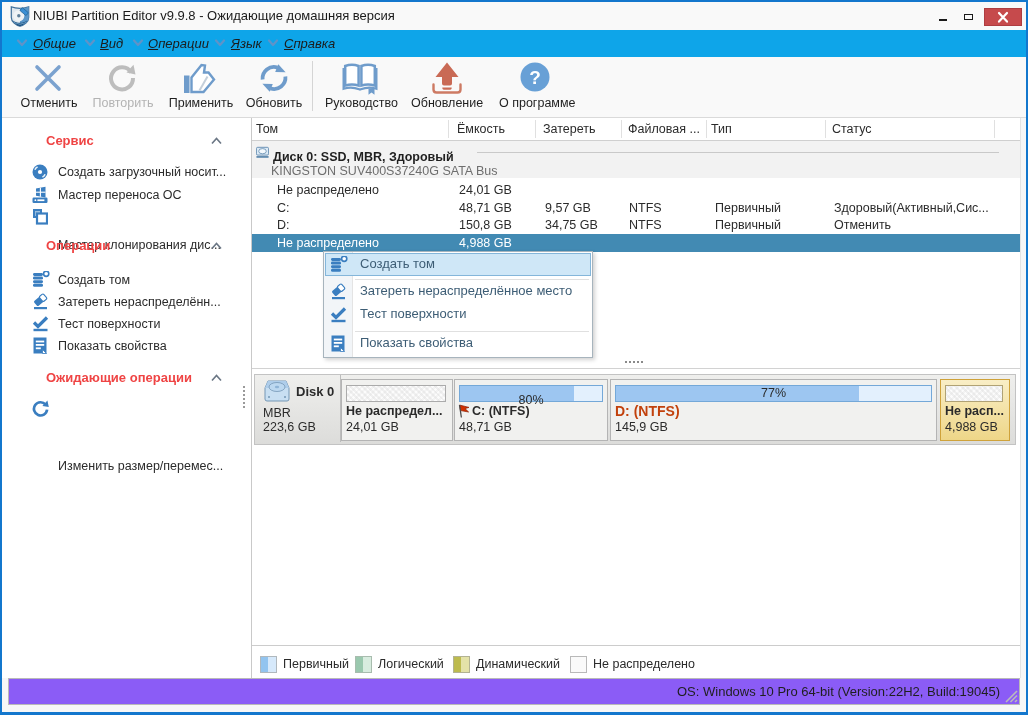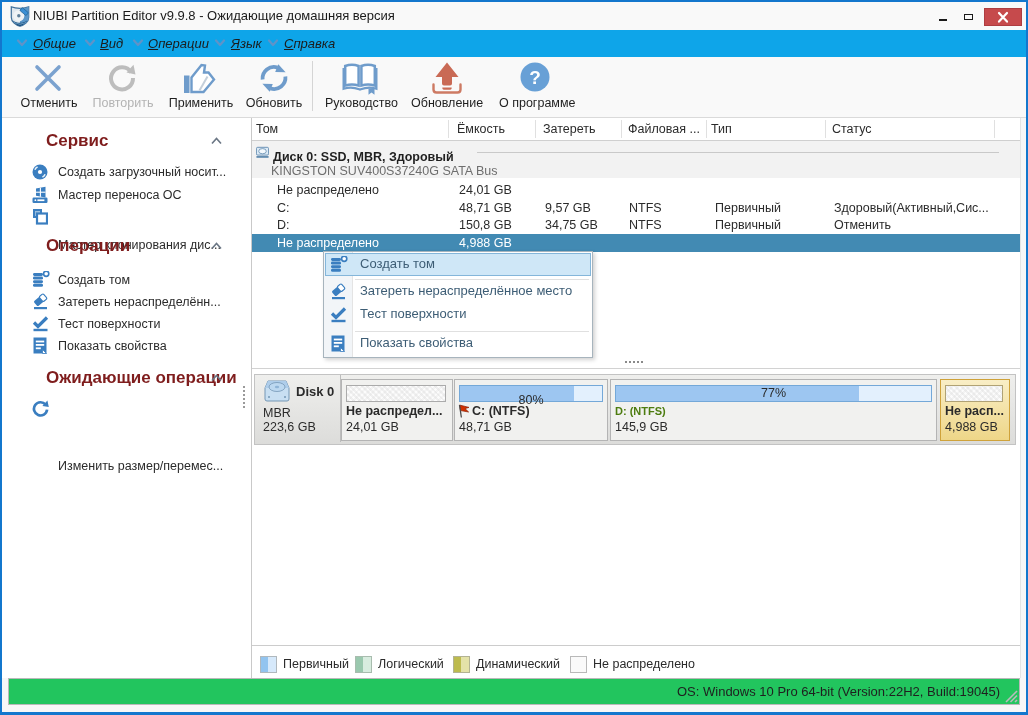--- a/index.html
+++ b/index.html
@@ -1,21 +1,21 @@
 <!DOCTYPE html>
 <html><head>
 <meta charset="utf-8">
 <style>
 html,body{margin:0;padding:0;}
 #win{position:relative;width:1028px;height:715px;background:#f7f7f7;font-family:"Liberation Sans",sans-serif;overflow:hidden;}
 .abs{position:absolute;}
 .txt{white-space:nowrap;}
 .mtx{top:0;height:27px;line-height:27px;font-size:13px;color:#1c1c1c;}
 .tlb{top:38px;height:16px;line-height:16px;font-size:12.5px;color:#1f1f1f;text-align:center;}
-.shead{font-size:17px;font-weight:bold;color:#7f1d1d;height:16px;line-height:16px;}
+.shead{font-size:13px;font-weight:bold;color:#ef4444;height:16px;line-height:16px;}
 .sitem{font-size:12.5px;color:#2b2b2b;height:16px;line-height:16px;}
 .cell{font-size:12.5px;color:#2b2b2b;height:18px;line-height:18px;}
 .hatch{background-image:repeating-linear-gradient(45deg,rgba(214,214,214,0.32) 0 2px,rgba(255,255,255,0) 2px 4px),repeating-linear-gradient(-45deg,rgba(214,214,214,0.22) 0 2px,rgba(255,255,255,0) 2px 4px);}
 </style>
 </head>
 <body>
 <div id="win">
 
   <div id="titlebar" class="abs" style="left:2px;top:2px;width:1024px;height:28px;background:#f9f9f9;">
     <svg class="abs" style="left:8px;top:3px;" width="20" height="22" viewBox="0 0 20 22">
@@ -295,21 +295,21 @@
         </svg>
         <div class="abs txt" style="left:17px;top:24px;height:15px;line-height:15px;font-size:12.5px;font-weight:bold;color:#2b2b2b;">C: (NTFS)</div>
         <div class="abs txt" style="left:4px;top:40px;height:15px;line-height:15px;font-size:12.5px;color:#2b2b2b;">48,71 GB</div>
       </div>
 
       <div class="abs" style="left:355px;top:4px;width:325px;height:60px;background:#f1f1ef;border:1px solid #b4b4b4;">
         <div class="abs" style="left:4px;top:5px;width:315px;height:15px;border:1px solid #74a8d8;background:#e3f0fd;">
           <div class="abs" style="left:0;top:0;width:243px;height:15px;background:#9dc6f1;"></div>
           <div class="abs" style="left:0;top:0px;width:315px;text-align:center;height:15px;line-height:15px;font-size:12.5px;color:#2b2b2b;">77%</div>
         </div>
-        <div class="abs txt" style="left:4px;top:24px;height:15px;line-height:15px;font-size:11px;font-weight:bold;color:#4d7c0f;text-align:center;">D: (NTFS)</div>
+        <div class="abs txt" style="left:4px;top:24px;height:15px;line-height:15px;font-size:14px;font-weight:bold;color:#c2410c;text-align:center;">D: (NTFS)</div>
         <div class="abs txt" style="left:4px;top:40px;height:15px;line-height:15px;font-size:12.5px;color:#2b2b2b;">145,9 GB</div>
       </div>
 
       <div class="abs" style="left:685px;top:4px;width:68px;height:60px;background:linear-gradient(#f9eec6,#eed688);border:1px solid #cfa23a;">
         <div class="abs hatch" style="left:4px;top:5px;width:56px;height:15px;border:1px solid #b0a275;background-color:#fcfcfc;"></div>
         <div class="abs txt" style="left:4px;top:24px;height:15px;line-height:15px;font-size:12.5px;font-weight:bold;color:#2b2b2b;">Не расп...</div>
         <div class="abs txt" style="left:4px;top:40px;height:15px;line-height:15px;font-size:12.5px;color:#2b2b2b;">4,988 GB</div>
       </div>
     </div>
 
@@ -356,21 +356,21 @@
         <rect x="3.8" y="3.6" width="8.4" height="1.8" fill="#ffffff"></rect>
           <rect x="3.8" y="7" width="8.4" height="1.8" fill="#ffffff"></rect>
           <rect x="3.8" y="10.4" width="5" height="1.8" fill="#ffffff"></rect>
         <path d="M10.5 16.5 L10.5 12.5 L14.5 16.5 Z" fill="#ffffff" stroke="#3a7ec0" stroke-width="0.8"></path>
       </svg>
       <div class="abs txt" style="left:36px;top:82px;height:18px;line-height:18px;font-size:13px;color:#3d5d75;">Показать свойства</div>
     </div>
   </div>
   <div class="abs" style="left:251px;top:118px;width:1px;height:560px;background:#c9c9c9;"></div>
   <div class="abs" style="left:1020px;top:118px;width:1px;height:560px;background:#e4e4e4;"></div>
-  <div id="statusbar" class="abs" style="left:8px;top:678px;width:1010px;height:25px;background:#22c55e;border:1px solid #b9b9b9;">
+  <div id="statusbar" class="abs" style="left:8px;top:678px;width:1010px;height:25px;background:#8b5cf6;border:1px solid #b9b9b9;">
     <div class="abs txt" style="right:19px;top:0;height:25px;line-height:25px;font-size:13px;color:#1f1f1f;">OS: Windows 10 Pro 64-bit (Version:22H2, Build:19045)</div>
     <svg class="abs" style="right:1px;bottom:1px;" width="13" height="13" viewBox="0 0 13 13">
       <g stroke="#bbbbbb" stroke-width="1.6">
           <path d="M12 1 L1 12"></path>
           <path d="M12 5.5 L5.5 12"></path>
           <path d="M12 10 L10 12"></path>
         </g>
     </svg>
   </div>
 

